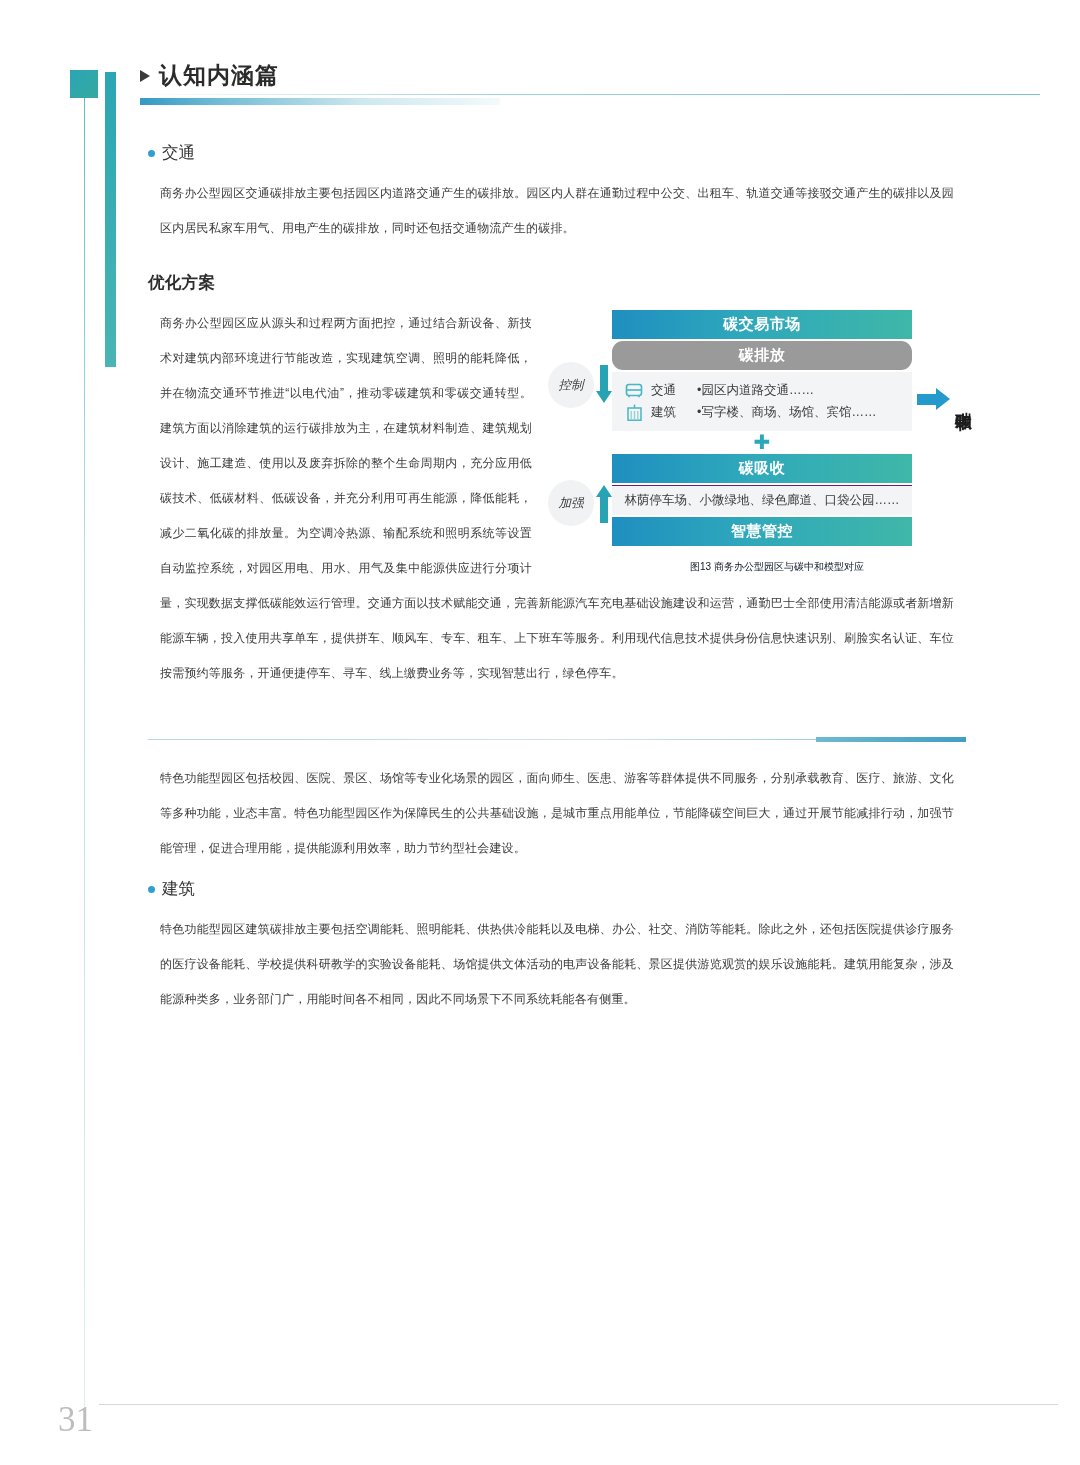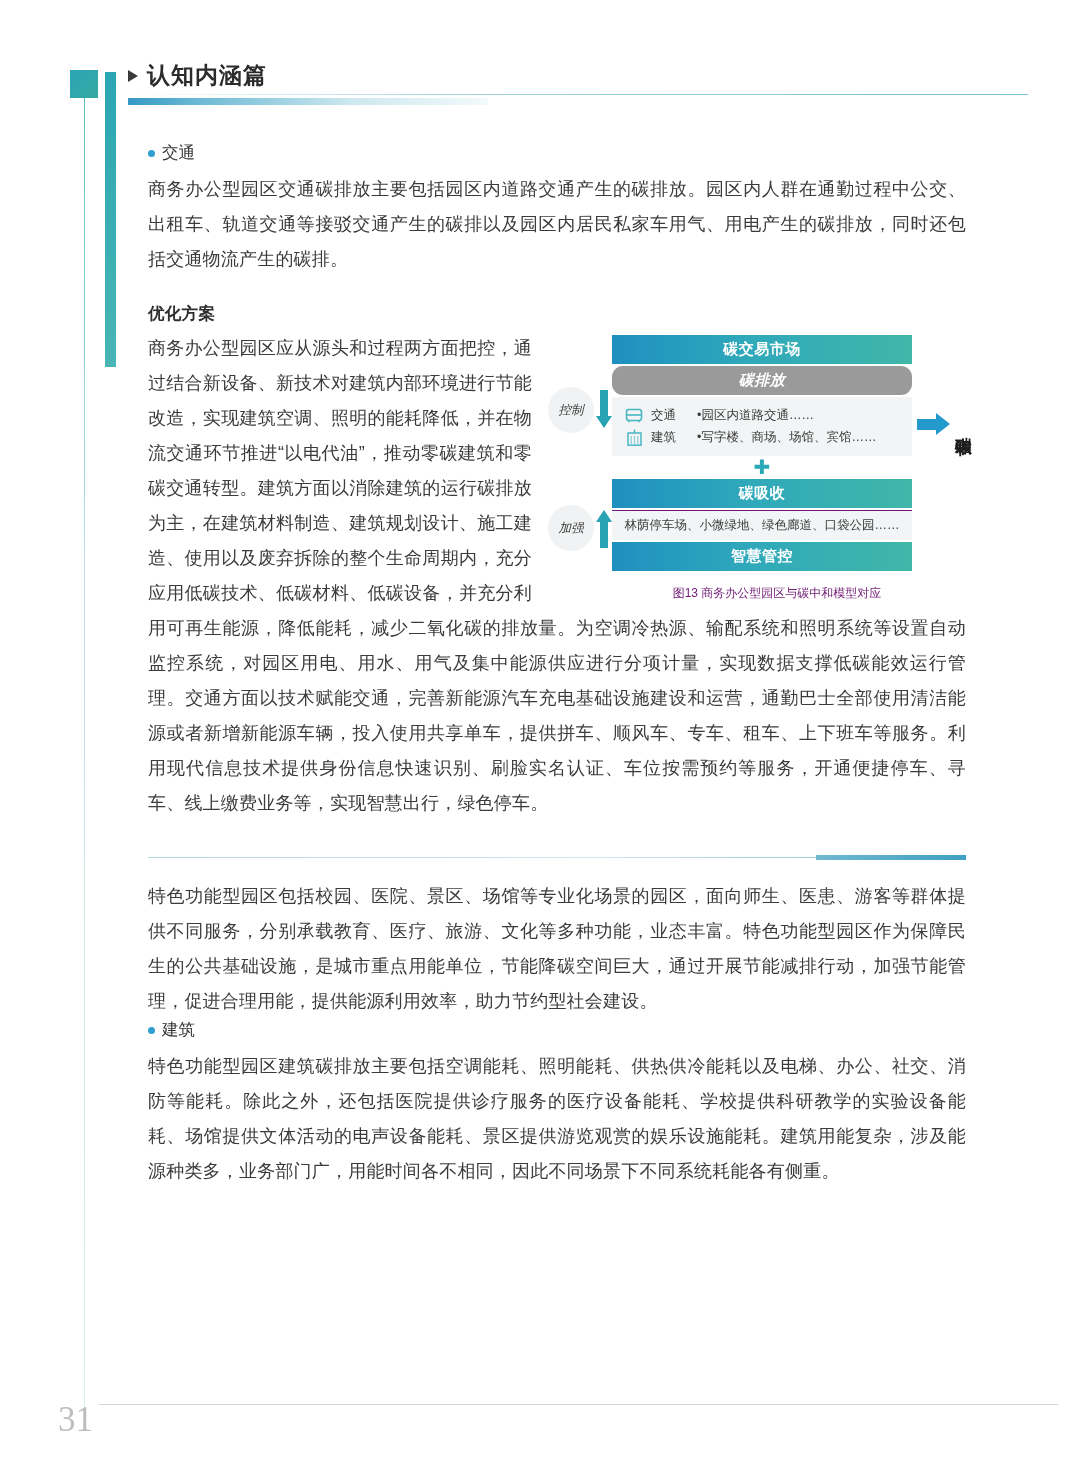--- a/index.html
+++ b/index.html
@@ -38,21 +38,21 @@
     left: 84px;
     top: 98px;
     width: 1px;
     height: 1310px;
     background: linear-gradient(180deg, #5fbfc4 0%, #b9dfe2 35%, #dfeef0 100%);
   }
 
   
   .page-header {
     position: absolute;
-    left: 128px;
+    left: 140px;
     top: 60px;
     width: 900px;
   }
   .header-row {
     display: flex;
     align-items: center;
     gap: 9px;
   }
   .header-tri {
     width: 0;
@@ -105,25 +105,25 @@
   }
   .bullet-dot {
     width: 7px;
     height: 7px;
     border-radius: 50%;
     background: #2e9fd0;
     display: inline-block;
   }
 
   p.body {
-    font-size: 18px;
+    font-size: 12px;
     line-height: 35px;
     text-align: justify;
     color: #3b3b3b;
-    margin: 0;
+    margin: 12px;
     letter-spacing: 0.2px;
   }
 
   h3.sub {
     font-size: 16.5px;
     font-weight: bold;
     color: #2e2e2e;
     margin: 26px 0 6px 0;
     letter-spacing: 0.3px;
   }
@@ -157,21 +157,20 @@
     letter-spacing: 0.5px;
   }
   .bar-teal {
     background: linear-gradient(90deg, #1f8fc0 0%, #2fa8bb 45%, #3fb7a8 100%);
   }
   .bar-gray {
     background: #9a9a9a;
     border-radius: 11px;
     margin-top: 2px;
     color: #fff;
-    font-style: italic;
   }
   .panel {
     background: #f2f4f5;
     padding: 7px 10px 8px 12px;
     margin-top: 2px;
   }
   .panel-row {
     display: flex;
     align-items: center;
     font-size: 12.5px;
@@ -291,22 +290,22 @@
   .vert-text {
     font-size: 17px;
     font-weight: bold;
     color: #1d1d1d;
     writing-mode: vertical-rl;
     letter-spacing: 1px;
     line-height: 1.05;
   }
   .fig-caption {
     text-align: center;
-    font-size: 12px;
-    color: #701a75;
+    font-size: 10px;
+    color: #0f172a;
     margin-top: 14px;
     margin-left: 40px;
   }
 
   
   .section-head {
     margin-top: 34px;
   }
   .section-title {
     font-size: 18px;

